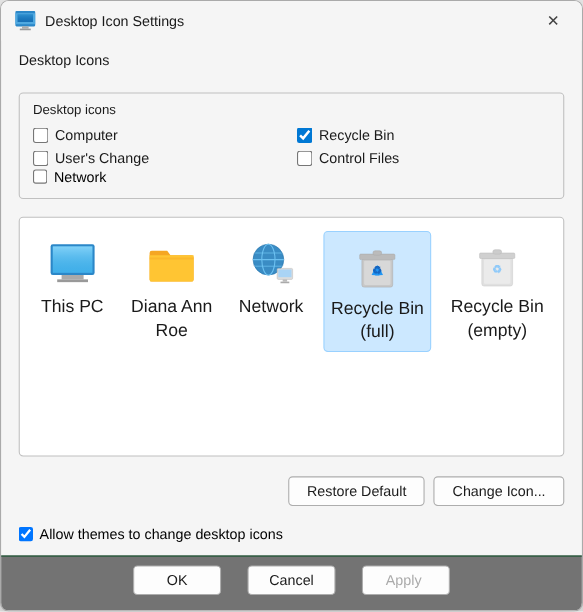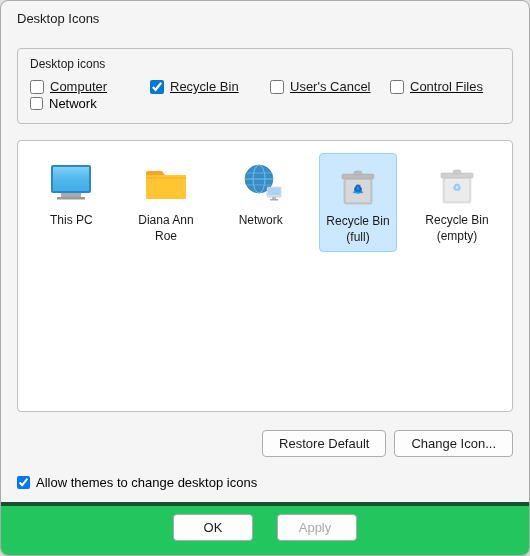--- a/index.html
+++ b/index.html
@@ -77,23 +77,22 @@
       padding: 8px 12px 12px 12px;
       background: #f5f5f5;
     }
     .group-box-title {
       font-size: 12px;
       color: #1a1a1a;
       margin-bottom: 8px;
     }
     .checkbox-grid {
       display: grid;
-      grid-template-columns: 1fr 1fr 1fr 1fr;
+      grid-template-columns: 1fr 1fr;
       gap: 6px 10px;
-      text-decoration: underline;
     }
     .checkbox-item {
       display: flex;
       align-items: center;
       gap: 6px;
       cursor: pointer;
     }
     .checkbox-item input[type="checkbox"] {
       width: 14px;
       height: 14px;
@@ -131,21 +130,21 @@
       cursor: pointer;
       padding: 6px 6px;
       border-radius: 4px;
       min-width: 72px;
     }
     .icon-item.selected {
       background: #cce8ff;
       border: 1px solid #99d1ff;
     }
     .icon-label {
-      font-size: 12px;
+      font-size: 16px;
       color: #1a1a1a;
       text-align: center;
       line-height: 1.3;
     }
     
     .icon-img {
       width: 48px;
       height: 48px;
     }
     .bottom-buttons {
@@ -173,32 +172,51 @@
     .allow-themes-row {
       display: flex;
       gap: 6px;
       margin-top: 2px;
     }
     .footer-row {
       display: flex;
       justify-content: center;
       gap: 24px;
       padding: 8px 16px 14px 16px;
-      background: #22c55e;
-      border-top: 4px solid #14532d;
+      background: #737373;
+      border-top: 1px solid #14532d;
     }
     .footer-row .btn {
       min-width: 80px;
     }
   </style>
 </head>
 <body>
 
 <div class="dialog">
 
+  <div class="title-bar">
+
+    <svg class="title-bar-icon" viewBox="0 0 20 20">
+      <rect x="1" y="1" width="18" height="14" rx="1" fill="#2b87c8"></rect>
+      <rect x="1" y="3" width="18" height="10" fill="#50a9e0"></rect>
+      <rect x="3" y="4" width="14" height="7" fill="#1a6fb5"></rect>
+      <rect x="3" y="4" width="14" height="7" fill="url(#screen)"></rect>
+      <rect x="7" y="15" width="6" height="2" fill="#aaa"></rect>
+      <rect x="5" y="17" width="10" height="1.5" fill="#999"></rect>
+      <defs>
+        <linearGradient id="screen" x1="0" y1="0" x2="0" y2="1">
+          <stop offset="0" stop-color="#4fc3f7" stop-opacity="0.4"></stop>
+          <stop offset="1" stop-color="#0277bd" stop-opacity="0.1"></stop>
+        </linearGradient>
+      </defs>
+    </svg>
+    <span class="title-bar-text">Desktop Icon Settings</span>
+    <button class="title-bar-close">✕</button>
+  </div>
 
   <div class="content">
 
     <div class="section-label">Desktop Icons</div>
 
     <div class="group-box">
       <div class="group-box-title">Desktop icons</div>
       <div class="checkbox-grid">
 
         <div class="checkbox-item">
@@ -206,21 +224,21 @@
           <label for="cb-computer">Computer</label>
         </div>
 
         <div class="checkbox-item">
           <input type="checkbox" id="cb-recycle" checked="" style="">
           <label for="cb-recycle">Recycle Bin</label>
         </div>
 
         <div class="checkbox-item">
           <input type="checkbox" id="cb-users" style="">
-          <label for="cb-users">User's Cancel</label>
+          <label for="cb-users">User's Change</label>
         </div>
 
         <div class="checkbox-item">
           <input type="checkbox" id="cb-control" style="">
           <label for="cb-control">Control Files</label>
         </div>
       </div>
 
       <div class="checkbox-solo">
         <input type="checkbox" id="cb-network" style="">
@@ -315,16 +333,17 @@
 
     <div class="allow-themes-row">
       <input type="checkbox" id="cb-themes" checked="" style="">
       <label for="cb-themes">Allow themes to change desktop icons</label>
     </div>
 
   </div>
 
   <div class="footer-row">
     <button class="btn">OK</button>
+    <button class="btn">Cancel</button>
     <button class="btn" disabled="">Apply</button>
   </div>
 
 </div>
 
 </body></html>

